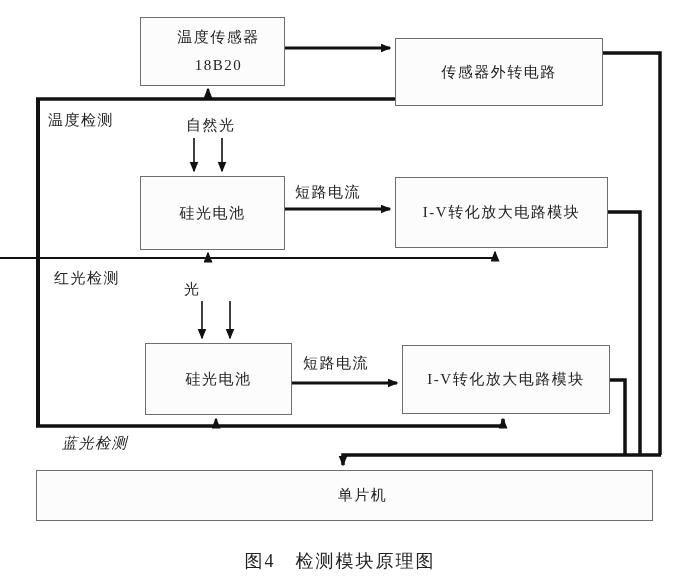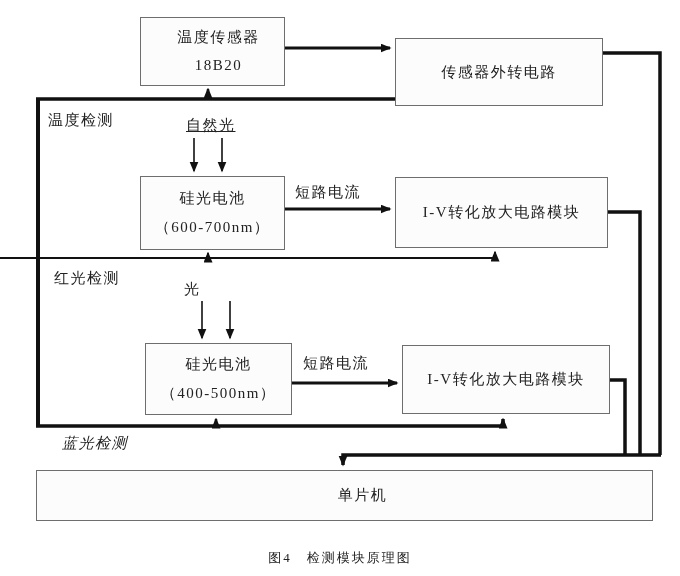--- a/index.html
+++ b/index.html
@@ -13,21 +13,21 @@
     display:flex;flex-direction:column;justify-content:space-evenly;align-items:center;
     box-sizing:border-box;font-size:15px;letter-spacing:1.5px;line-height:1;
   }
   .box.single{justify-content:center;}
   .lbl{
     position:absolute;z-index:3;font-size:15px;letter-spacing:1.5px;
     white-space:nowrap;line-height:1;
   }
   .caption{
     position:absolute;z-index:3;left:0;top:549px;width:680px;text-align:center;
-    font-size:13px;letter-spacing:2px;
+    font-size:18px;letter-spacing:2px;
   }
 </style>
 </head>
 <body>
 
 <div id="stage">
 
   <svg id="wires" width="680" height="576" viewBox="0 0 680 576">
     <defs>
       <marker id="ah" markerUnits="userSpaceOnUse" markerWidth="11" markerHeight="10" refX="9.5" refY="4.5" orient="auto">
@@ -65,42 +65,40 @@
     <span>温度传感器</span>
     <span>18B20</span>
   </div>
 
   <div class="box single" style="left:395px;top:17px;width:208px;height:68px;margin-top:21px;">
     <span>传感器外转电路</span>
   </div>
 
   <div class="box" style="left:140px;top:176px;width:145px;height:74px;">
     <span>硅光电池</span>
-    <span>（600-700nm）</span>
   </div>
 
   <div class="box single" style="left:395px;top:177px;width:213px;height:71px;">
     <span>I-V转化放大电路模块</span>
   </div>
 
   <div class="box" style="left:145px;top:343px;width:147px;height:72px;">
     <span>硅光电池</span>
-    <span>（400-500nm）</span>
   </div>
 
   <div class="box single" style="left:402px;top:345px;width:208px;height:69px;">
     <span>I-V转化放大电路模块</span>
   </div>
 
   <div class="box single" style="left:36px;top:470px;width:617px;height:51px;padding-left:36px;">
     <span>单片机</span>
   </div>
 
   <div class="lbl" style="left:48px;top:113px;">温度检测</div>
-  <div class="lbl" style="left:186px;top:118px;text-decoration:underline;">自然光</div>
+  <div class="lbl" style="left:186px;top:118px;">自然光</div>
   <div class="lbl" style="left:295px;top:185px;">短路电流</div>
   <div class="lbl" style="left:54px;top:271px;">红光检测</div>
   <div class="lbl" style="left:184px;top:282px;">光</div>
   <div class="lbl" style="left:303px;top:356px;">短路电流</div>
   <div class="lbl" style="left:62px;top:436px;font-style:italic;">蓝光检测</div>
 
   <div class="caption">图4　检测模块原理图</div>
 
 </div>
 

